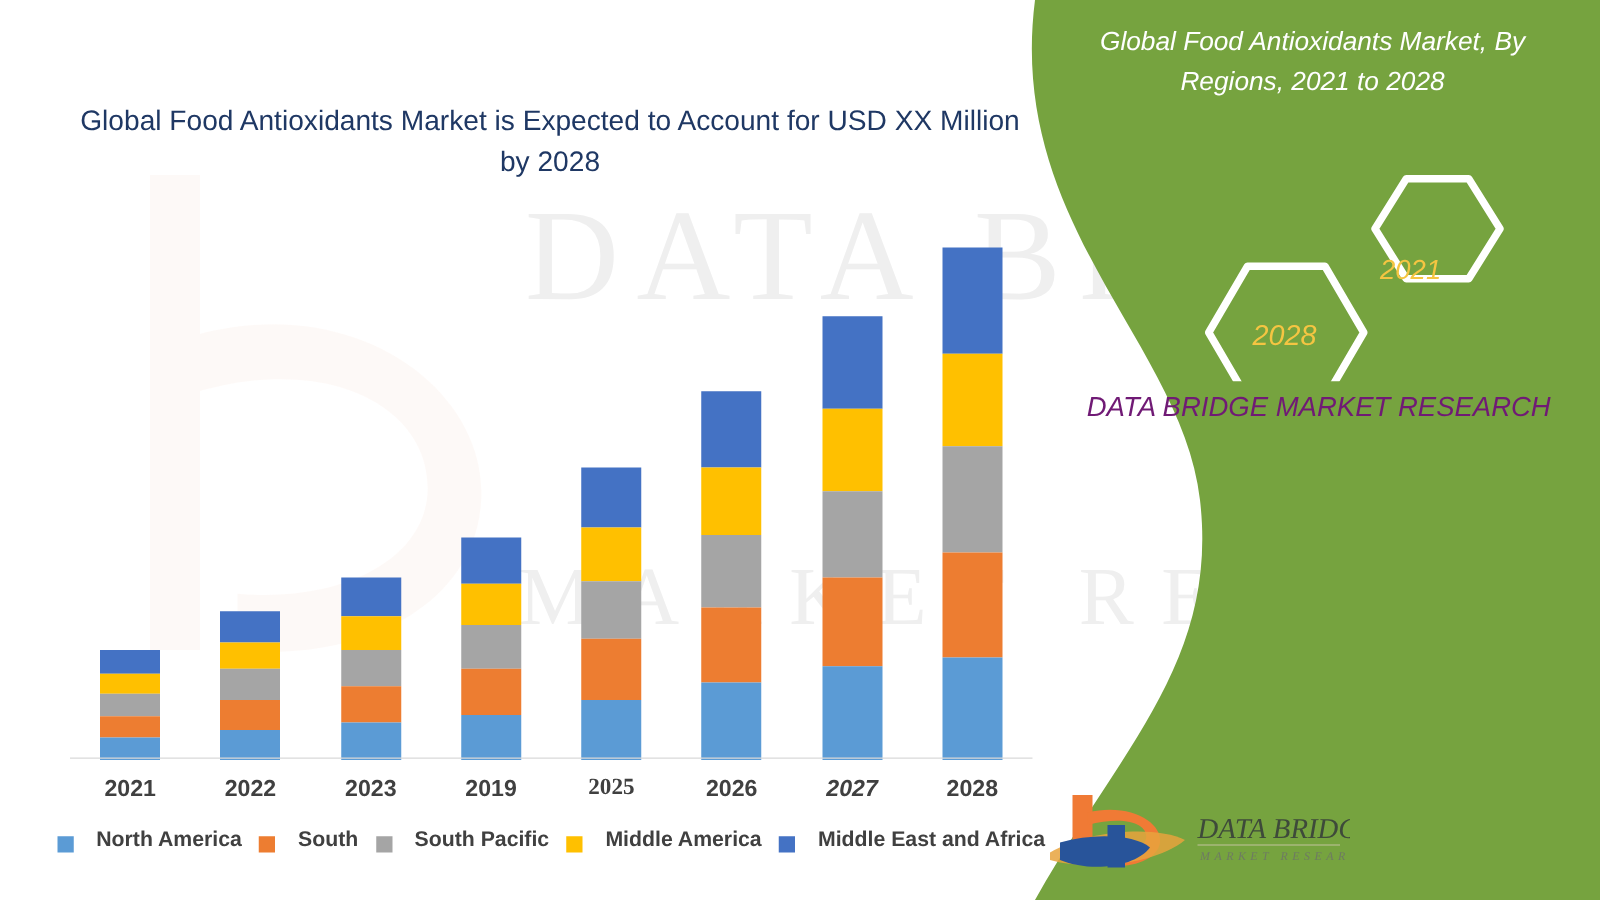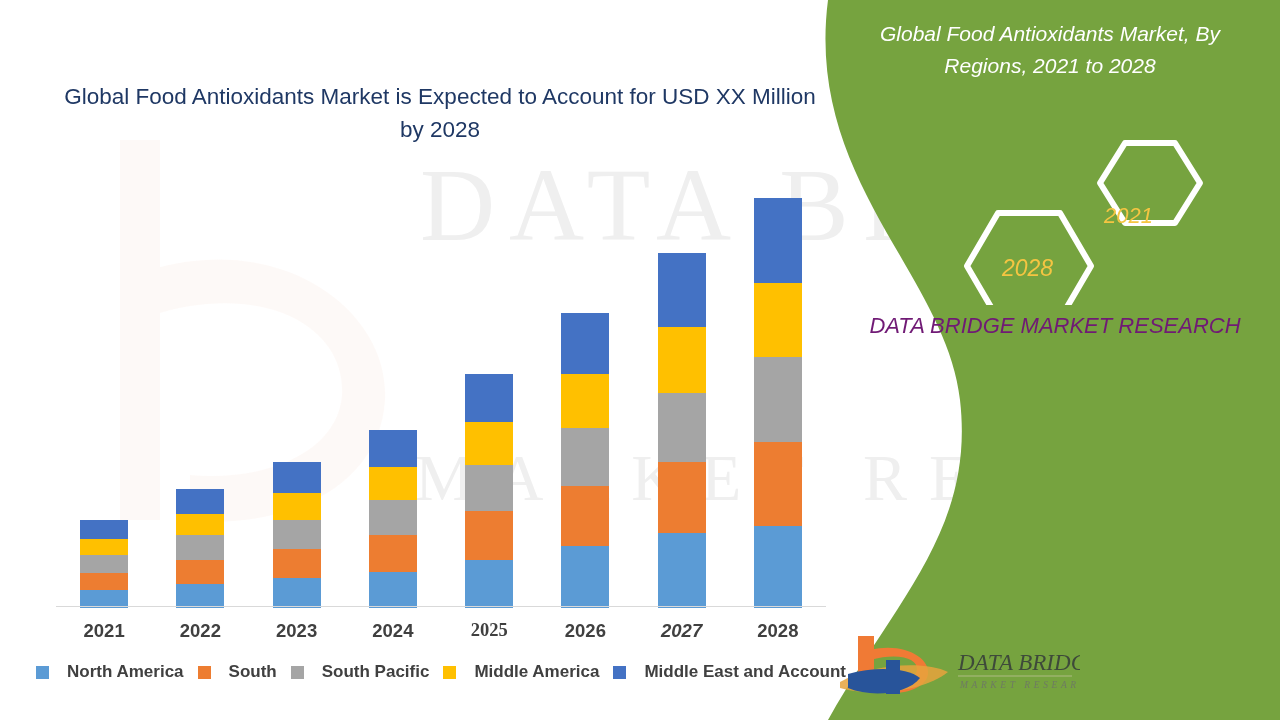--- a/index.html
+++ b/index.html
@@ -63,21 +63,21 @@
     font-size:18.5px;color:#404040;font-weight:700;
     font-family:"Liberation Sans",sans-serif;
     top:6px;
   }
 
   #legend{
     position:absolute;left:56px;top:614px;width:770px;
     display:flex;align-items:center;justify-content:center;gap:14px;
     font-size:17px;color:#404040;font-weight:700;
   }
-  .legend-item{display:flex;align-items:center;gap:18px;white-space:nowrap;}
+  .legend-item{display:flex;align-items:flex-end;gap:18px;white-space:nowrap;}
   .legend-swatch{width:13px;height:13px;display:inline-block;}
 
   
   #right-panel{
     position:absolute;right:0;top:0;width:480px;height:720px;z-index:3;
   }
   #green-shape{position:absolute;inset:0;}
   #right-content{position:absolute;inset:0;font-style:italic;}
 
   #panel-title{
@@ -174,21 +174,21 @@
         <div class="seg" style="height: 84.6381px; background: rgb(165, 165, 165);"></div>
         <div class="seg" style="height: 74.7453px; background: rgb(255, 192, 0);"></div>
         <div class="seg" style="height: 84.6381px; background: rgb(68, 114, 196);"></div>
       </div>
     </div>
   <div id="baseline"></div>
   <div id="x-axis">
       <div class="x-tick" style="left: 3.125px;">2021</div>
       <div class="x-tick" style="left: 99.375px; text-align: center;">2022</div>
       <div class="x-tick" style="left: 195.625px;">2023</div>
-      <div class="x-tick" style="left: 291.875px;">2024</div>
+      <div class="x-tick" style="left: 291.875px;">2019</div>
       <div class="x-tick" style="left: 388.125px; font-family: Liberation Serif, serif;">2025</div>
       <div class="x-tick" style="left: 484.375px;">2026</div>
       <div class="x-tick" style="left: 580.625px; font-style: italic;">2027</div>
       <div class="x-tick" style="left: 676.875px;">2028</div>
     </div>
 
   <div id="legend">
       <div class="legend-item">
         <span class="legend-swatch" style="background: rgb(91, 155, 213);"></span>
         <span>North America</span>
@@ -200,21 +200,21 @@
       <div class="legend-item">
         <span class="legend-swatch" style="background: rgb(165, 165, 165);"></span>
         <span>South Pacific</span>
       </div>
       <div class="legend-item">
         <span class="legend-swatch" style="background: rgb(255, 192, 0);"></span>
         <span>Middle America</span>
       </div>
       <div class="legend-item">
         <span class="legend-swatch" style="background: rgb(68, 114, 196);"></span>
-        <span>Middle East and Account</span>
+        <span>Middle East and Africa</span>
       </div>
     </div>
 </div>
 
 <div id="right-panel">
   <svg id="green-shape" viewBox="0 0 480 720" preserveAspectRatio="none">
     <path d="M28 0 L480 0 L480 720 L28 720
              C 95 600, 175 530, 160 400
              C 146 275, 5 180, 28 0 Z" fill="#76A33F"></path>
   </svg>

